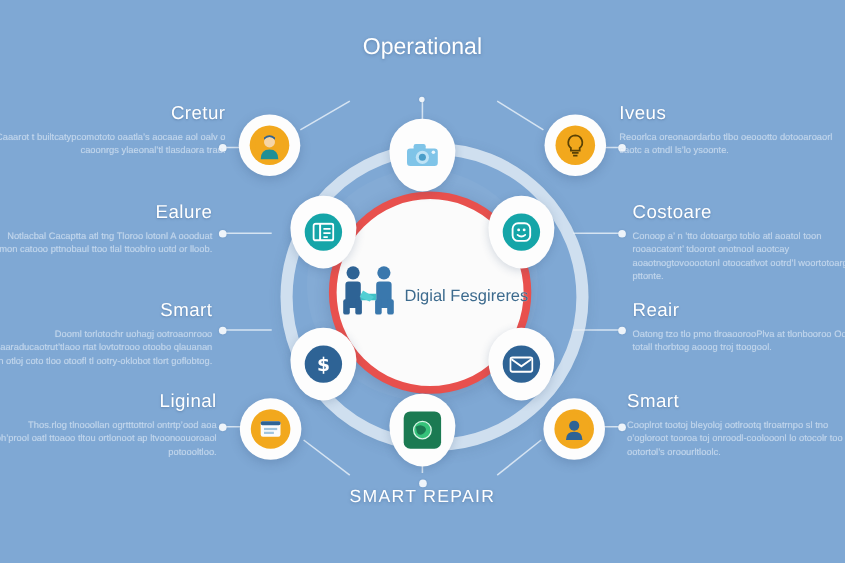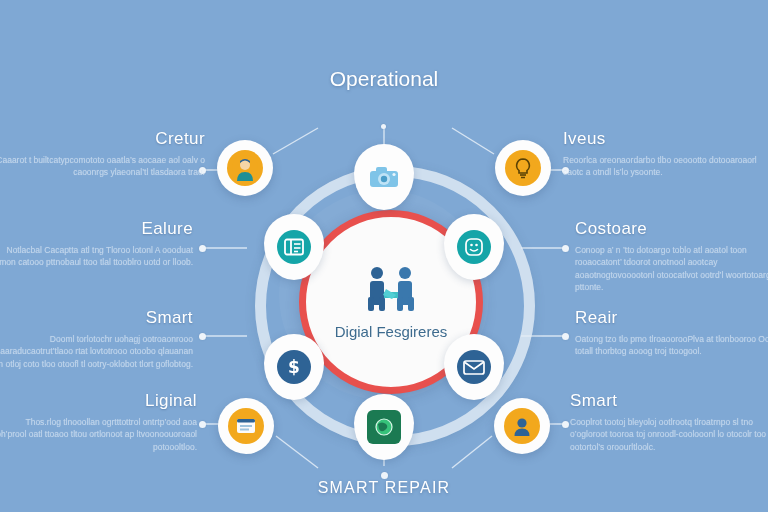--- a/index.html
+++ b/index.html
@@ -2,21 +2,21 @@
 <html><head>
 <meta charset="utf-8">
 <style>
   html,body{margin:0;padding:0;}
   body{
     width:768px;height:512px;overflow:hidden;
     background:#7fa8d4;
     font-family:"Liberation Sans", sans-serif;
     position:relative;
   }
-  #stage{position:absolute;inset:0;margin-top:36px;}
+  #stage{position:absolute;inset:0;}
 
   
   .label-title{
     color:#ffffff;
     font-size:17px;
     letter-spacing:.4px;
     margin:0 0 5px 0;
     text-shadow:0 1px 2px rgba(40,70,110,.35);
     white-space:nowrap;
   }
@@ -56,21 +56,21 @@
     position:absolute;left:279px;top:154px;width:210px;height:210px;
     border-radius:50%;
     background:rgba(255,255,255,.04);
   }
   .hub{
     position:absolute;left:299px;top:174px;width:170px;height:170px;
     border-radius:50%;
     background:#fbfbfb;
     border:7px solid #e8504d;
     box-shadow:0 3px 14px rgba(40,70,110,.22);
-    display:flex;flex-direction:column;align-items:center;justify-content:center;
+    display:flex;align-items:center;justify-content:center;
   }
   .hub-label{
     color:#3d6b8e;font-size:15px;margin-top:6px;
     text-shadow:0 0 1px rgba(255,255,255,.6);
     white-space:nowrap;
   }
 
   
   .pin{
     position:absolute;width:60px;height:66px;

